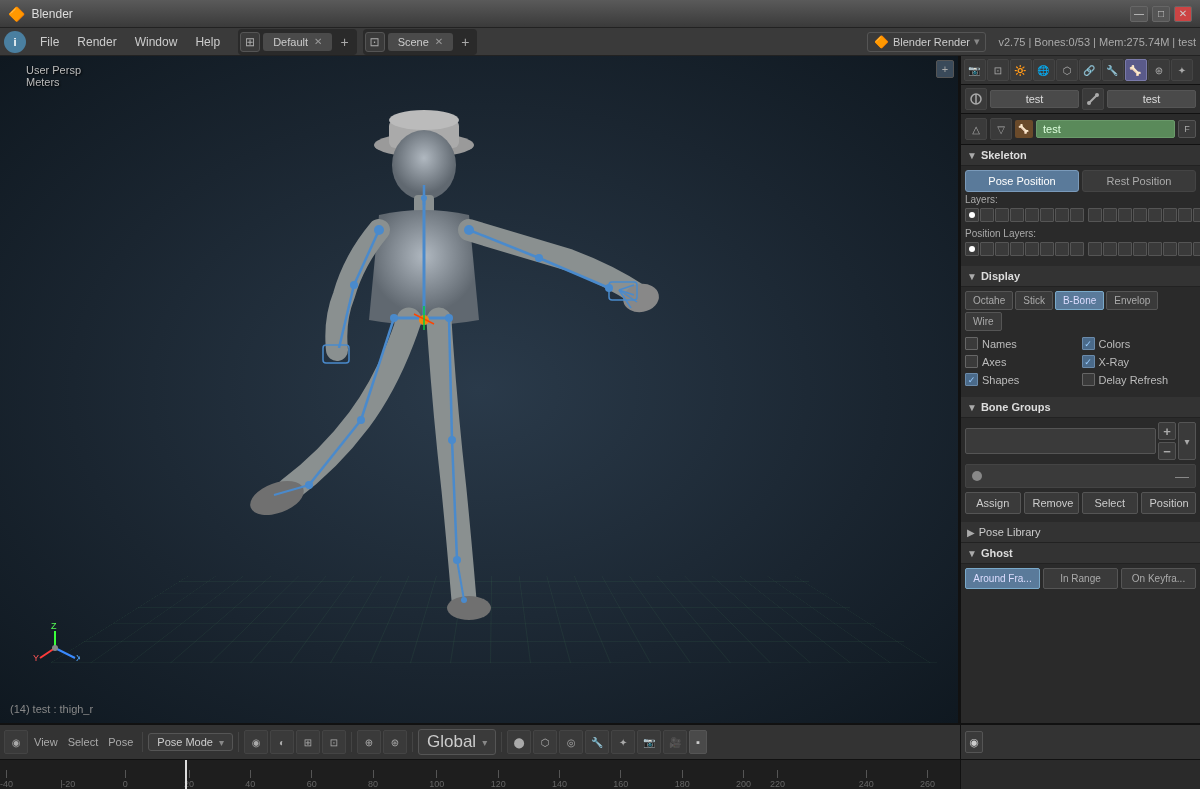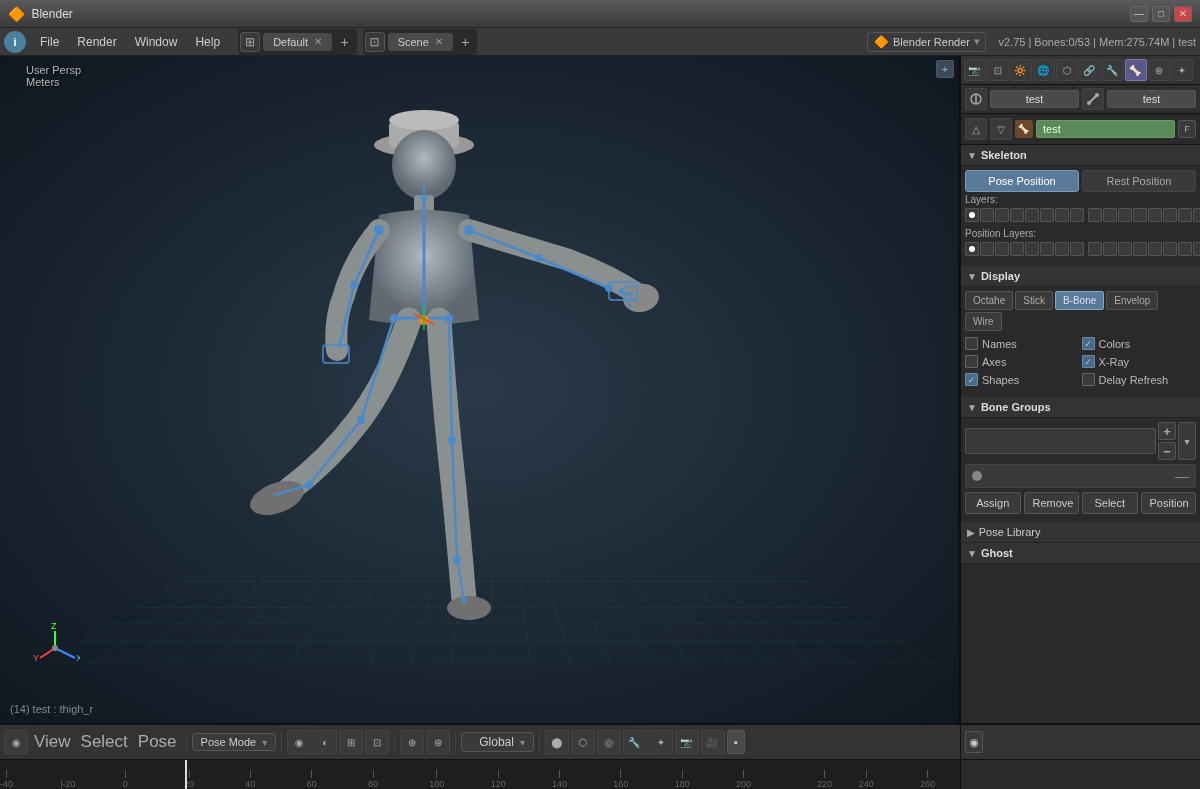--- a/index.html
+++ b/index.html
@@ -230,21 +230,21 @@
 
     
     .ghost-buttons {
       display: flex; gap: 3px;
     }
     .ghost-btn {
       flex: 1; padding: 4px 2px; text-align: center; background: #3a3a3a; border: 1px solid #555; border-radius: 2px; font-size: 10px; color: #aaa; cursor: pointer;
     }
     .ghost-btn.active { background: #5a7a9a; border-color: #7aaaca; color: #ddf; }
     .bt-icon { width: 24px; height: 24px; background: #3a3a3a; border: 1px solid #444; border-radius: 2px; display: flex; align-items: center; justify-content: center; cursor: pointer; font-size: 10px; color: #aaa; }
-    .bt-label { color: #aaa; font-size: 17px; padding: 0 4px; cursor: pointer; }
+    .bt-label { color: #aaa; font-size: 11px; padding: 0 4px; cursor: pointer; }
     .bt-separator { width: 1px; height: 20px; background: #444; margin: 0 3px; }
 
     
     ::-webkit-scrollbar { width: 8px; height: 8px; }
     ::-webkit-scrollbar-track { background: #1a1a1a; }
     ::-webkit-scrollbar-thumb { background: #555; border-radius: 4px; }
 
     .full-bottom-bar {
       display: flex;
       height: 36px;
@@ -605,20 +605,27 @@
 
     <div class="collapsible-header">
       <span class="tri-right">▶</span>
       <span class="label">Pose Library</span>
     </div>
 
     <div class="section-header">
       <span class="tri">▼</span>
       <span class="label">Ghost</span>
     </div>
+    <div class="section-content">
+      <div class="ghost-buttons">
+        <div class="ghost-btn active">Around Fra...</div>
+        <div class="ghost-btn">In Range</div>
+        <div class="ghost-btn">On Keyfra...</div>
+      </div>
+    </div>
   </div>
 </div>
 
 <div class="full-bottom-bar">
 
   <div class="viewport-bottom">
     <div class="bt-icon">◉</div>
     <span class="bt-label">View</span>
     <span class="bt-label">Select</span>
     <span class="bt-label">Pose</span>
@@ -631,21 +638,21 @@
 
     <div class="bt-icon">◉</div>
     <div class="bt-icon">◐</div>
     <div class="bt-icon">⊞</div>
     <div class="bt-icon">⊡</div>
     <div class="bt-separator"></div>
     <div class="bt-icon">⊕</div>
     <div class="bt-icon">⊛</div>
     <div class="bt-separator"></div>
     <div style="display:flex;align-items:center;background:#3a3a3a;border:1px solid #555;border-radius:3px;padding:2px 8px;cursor:pointer;">
-      <span style="font-size:12px;color:#ccc;margin-left:9px;">Global</span>
+      <span style="font-size:17px;color:#ccc;">Global</span>
       <span style="margin-left:6px;color:#888;font-size:10px;">▾</span>
     </div>
     <div class="bt-separator"></div>
     <div class="bt-icon">⬤</div>
     <div class="bt-icon">⬡</div>
     <div class="bt-icon">◎</div>
     <div class="bt-icon">🔧</div>
     <div class="bt-icon">✦</div>
     <div class="bt-icon">📷</div>
     <div class="bt-icon">🎥</div>
@@ -709,21 +716,21 @@
             <div style="color: rgb(102, 102, 102); font-size: 9px; margin-top: 1px;">160</div>
           </div>
           <div style="position: absolute; left: 674.667px; bottom: 0px; display: flex; flex-direction: column; align-items: center;">
             <div style="width: 1px; height: 8px; background: rgb(85, 85, 85);"></div>
             <div style="color: rgb(102, 102, 102); font-size: 9px; margin-top: 1px;">180</div>
           </div>
           <div style="position: absolute; left: 736px; bottom: 0px; display: flex; flex-direction: column; align-items: center;">
             <div style="width: 1px; height: 8px; background: rgb(85, 85, 85);"></div>
             <div style="color: rgb(102, 102, 102); font-size: 9px; margin-top: 1px;">200</div>
           </div>
-          <div style="position: absolute; left: 817px; bottom: 0px; display: flex; flex-direction: column; align-items: center;">
+          <div style="position: absolute; left: 770px; bottom: 0px; display: flex; flex-direction: column; align-items: center;">
             <div style="width: 1px; height: 8px; background: rgb(85, 85, 85);"></div>
             <div style="color: rgb(102, 102, 102); font-size: 9px; margin-top: 1px;">220</div>
           </div>
           <div style="position: absolute; left: 858.667px; bottom: 0px; display: flex; flex-direction: column; align-items: center;">
             <div style="width: 1px; height: 8px; background: rgb(85, 85, 85);"></div>
             <div style="color: rgb(102, 102, 102); font-size: 9px; margin-top: 1px;">240</div>
           </div>
           <div style="position: absolute; left: 920px; bottom: 0px; display: flex; flex-direction: column; align-items: center;">
             <div style="width: 1px; height: 8px; background: rgb(85, 85, 85);"></div>
             <div style="color: rgb(102, 102, 102); font-size: 9px; margin-top: 1px;">260</div>

